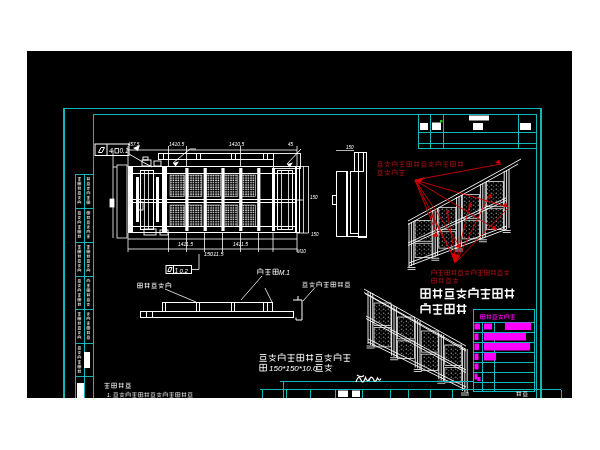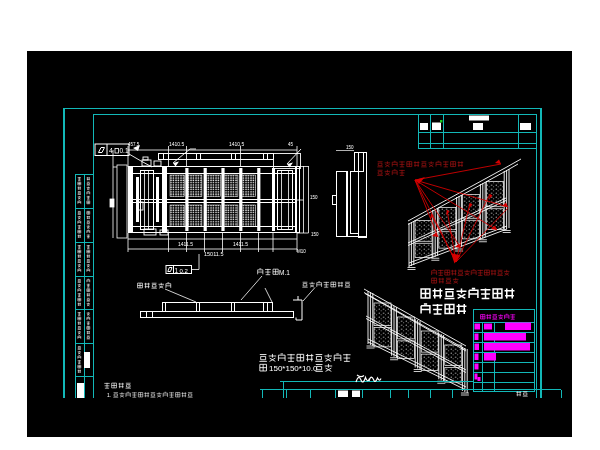--- a/index.html
+++ b/index.html
@@ -1,15 +1,15 @@
 <!DOCTYPE html>
 <html><head><meta charset="utf-8"><style>
 html,body{margin:0;padding:0;width:600px;height:450px;background:#ffffff;overflow:hidden;}
 body{font-family:"Liberation Sans", sans-serif;}
-#canvas{position:absolute;left:27px;top:51px;width:545px;height:386px;background:#000;opacity:.999;}
+#canvas{position:absolute;left:27px;top:51px;width:545px;height:347px;background:#000;opacity:.999;font-style:italic;}
 </style></head><body>
 
 <div id="canvas">
 <svg width="545" height="347" viewBox="27 51 545 347">
 <defs>
 <pattern id="dots" patternUnits="userSpaceOnUse" width="2.5" height="2.3">
 <circle cx="1.0" cy="1.0" r="0.8" fill="#ffffff"></circle>
 </pattern>
 <pattern id="dots2" patternUnits="userSpaceOnUse" width="4.5" height="4">
 <circle cx="1.2" cy="1.2" r="0.6" fill="#cccccc"></circle>

